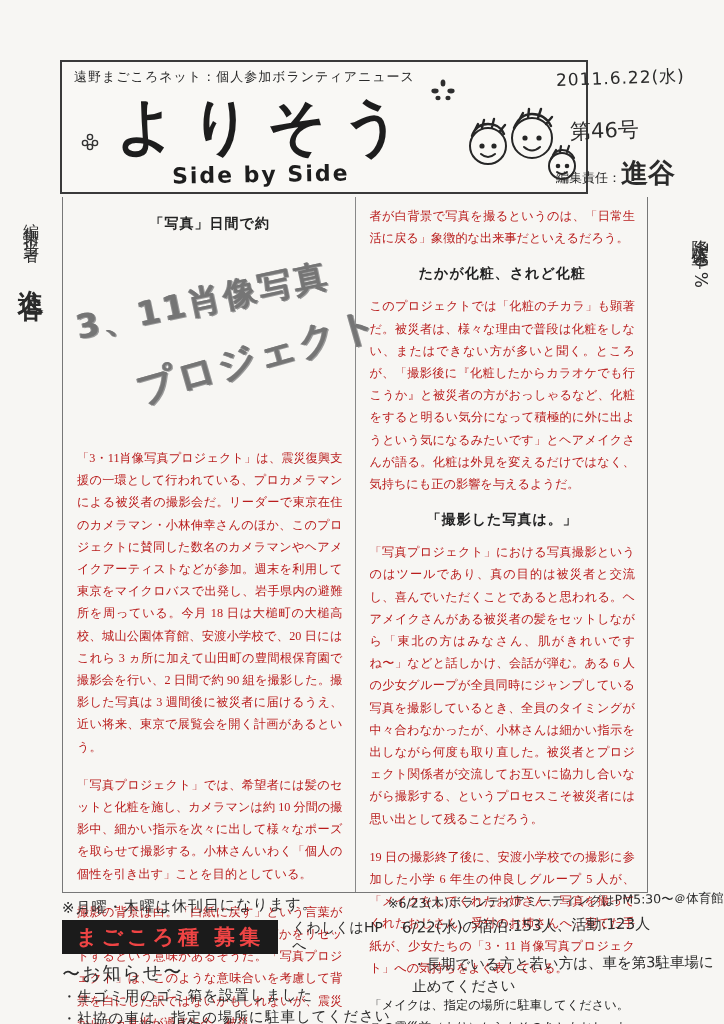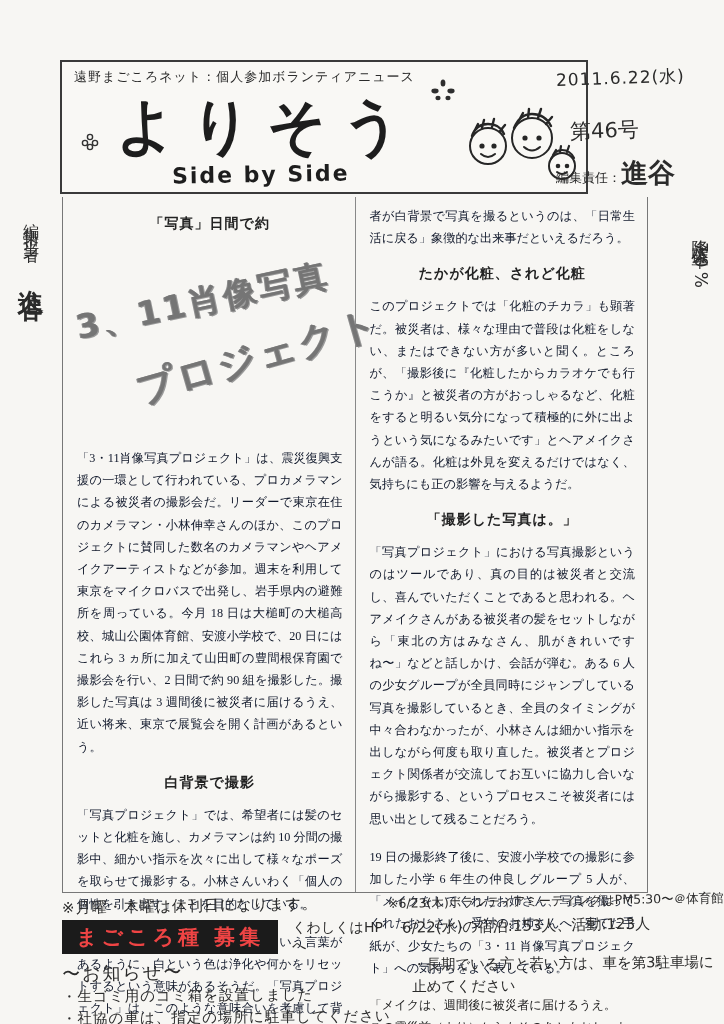--- a/index.html
+++ b/index.html
@@ -56,21 +56,21 @@
     box-sizing:border-box;display:flex;
   }
   .col{flex:1;padding:8px 12px 0 14px;box-sizing:border-box;}
   .col1{border-right:1px solid #888;}
   .article-heading{
     text-align:center;font-weight:bold;font-size:14px;margin:10px 0 12px 0;
     letter-spacing:1px;
   }
   .para{
     font-size:12.2px;line-height:1.82;text-align:justify;margin:0 0 16px 0;
-    color:#0f172a;
+    color:#b91c1c;
   }
   
   .stamp{
     height:196px;margin:4px 0 6px 0;position:relative;
     transform:rotate(-12deg);
   }
   .stamp-line{
     font-family:"DejaVu Sans","Liberation Sans",sans-serif;
     font-weight:bold;color:#757575;
     text-shadow:1px 1px 0 #9a9a9a, -1px 0 0 #8d8d8d;
@@ -173,34 +173,33 @@
 </div>
 
 <div class="body-frame">
   <div class="col col1">
     <div class="article-heading">「写真」日間で約</div>
     <div class="stamp">
       <div class="stamp-line stamp-line1">3、11肖像写真</div>
       <div class="stamp-line stamp-line2">プロジェクト</div>
     </div>
     <p class="para">「3・11肖像写真プロジェクト」は、震災復興支援の一環として行われている、プロカメラマンによる被災者の撮影会だ。リーダーで東京在住のカメラマン・小林伸幸さんのほか、このプロジェクトに賛同した数名のカメラマンやヘアメイクアーティストなどが参加。週末を利用して東京をマイクロバスで出発し、岩手県内の避難所を周っている。今月 18 日は大槌町の大槌高校、城山公園体育館、安渡小学校で、20 日にはこれら 3 ヵ所に加えて山田町の豊間根保育園で撮影会を行い、2 日間で約 90 組を撮影した。撮影した写真は 3 週間後に被災者に届けるうえ、近い将来、東京で展覧会を開く計画があるという。</p>
-    <div class="article-heading">白背景で撮影</div>
     <p class="para">「写真プロジェクト」では、希望者には髪のセットと化粧を施し、カメラマンは約 10 分間の撮影中、細かい指示を次々に出して様々なポーズを取らせて撮影する。小林さんいわく「個人の個性を引き出す」ことを目的としている。</p>
     <p class="para">撮影の背景は白。「白紙に戻す」という言葉があるように、白という色は浄化や何かをリセットするという意味があるそうだ。「写真プロジェクト」は、このような意味合いを考慮して背景を白にした訳ではないかもしれないが、震災から 3 ヵ月半が過ぎた今、被災</p>
   </div>
 
   <div class="col col2">
     <p class="para">者が白背景で写真を撮るというのは、「日常生活に戻る」象徴的な出来事だといえるだろう。</p>
     <div class="article-heading">たかが化粧、されど化粧</div>
     <p class="para">このプロジェクトでは「化粧のチカラ」も顕著だ。被災者は、様々な理由で普段は化粧をしない、またはできない方が多いと聞く。ところが、「撮影後に『化粧したからカラオケでも行こうか』と被災者の方がおっしゃるなど、化粧をすると明るい気分になって積極的に外に出ようという気になるみたいです」とヘアメイクさんが語る。化粧は外見を変えるだけではなく、気持ちにも正の影響を与えるようだ。</p>
     <div class="article-heading">「撮影した写真は。」</div>
     <p class="para">「写真プロジェクト」における写真撮影というのはツールであり、真の目的は被災者と交流し、喜んでいただくことであると思われる。ヘアメイクさんがある被災者の髪をセットしながら「東北の方はみなさん、肌がきれいですね〜」などと話しかけ、会話が弾む。ある 6 人の少女グループが全員同時にジャンプしている写真を撮影しているとき、全員のタイミングが中々合わなかったが、小林さんは細かい指示を出しながら何度も取り直した。被災者とプロジェクト関係者が交流してお互いに協力し合いながら撮影する、というプロセスこそ被災者には思い出として残ることだろう。</p>
     <p class="para">19 日の撮影終了後に、安渡小学校での撮影に参加した小学 6 年生の仲良しグループ 5 人が、「メイクをしてくれたお姉さん、写真を撮ってくれたおじさん、受付のお姉さんへ」宛てた手紙が、少女たちの「3・11 肖像写真プロジェクト」への気持ちをよく表している。</p>
     <div class="letter">
-      <div>「メイクは、週間後に被災者に届けるうえ。</div>
+      <div>「メイクは、指定の場所に駐車してください。</div>
       <div>この震災前（より）からもそのあともおしゃれしてかんどうしたことはありませんでした。</div>
 
     </div>
   </div>
 </div>
 
 <div class="footer-left hand">
   <div class="holiday-note">※月曜・木曜は休刊日になります。</div>
   <div class="banner-row">
     <span class="banner">まごころ種 募集</span>

